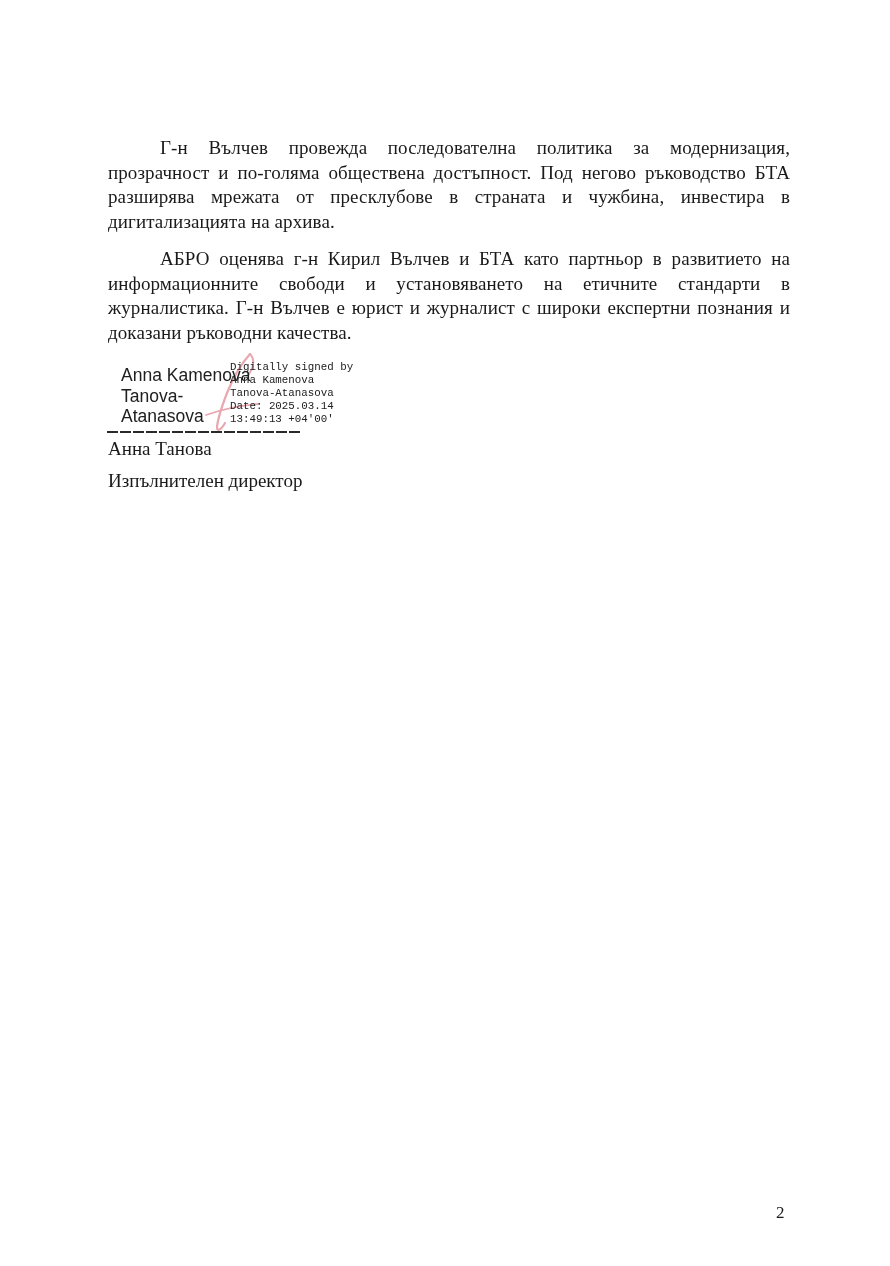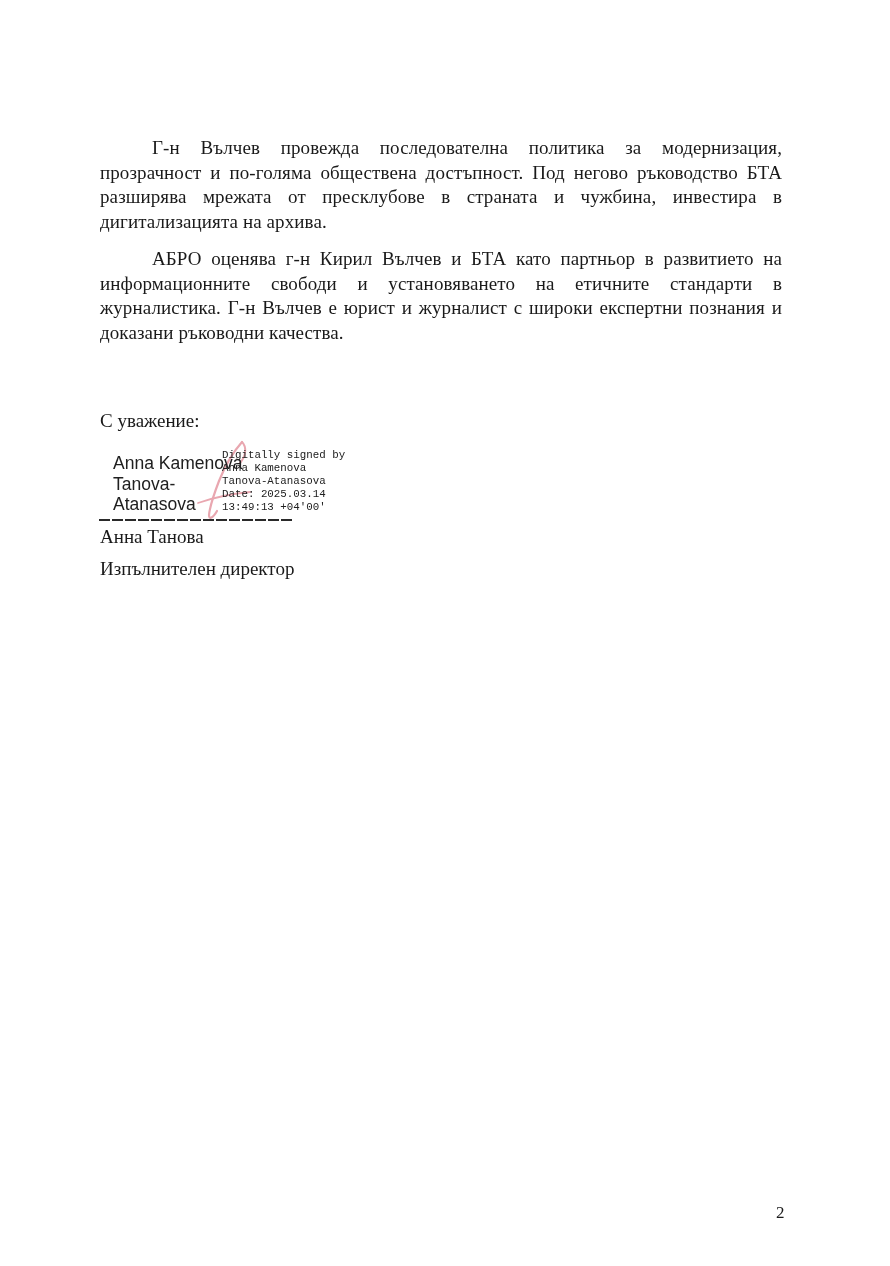--- a/index.html
+++ b/index.html
@@ -12,21 +12,21 @@
     width: 890px;
     height: 1266px;
     background: #ffffff;
     font-family: "Liberation Serif", serif;
     color: #1a1a1a;
     overflow: hidden;
     box-sizing: border-box;
   }
   .content {
     position: absolute;
-    left: 100px;
+    left: 108px;
     top: 136px;
     width: 682px;
   }
   .para {
     font-size: 19px;
     line-height: 24.5px;
     text-align: justify;
     text-indent: 52px;
     margin: 0 0 13px 0;
     letter-spacing: 0.1px;
@@ -105,21 +105,20 @@
 </style>
 </head>
 <body>
 
 <div class="page">
   <div class="content">
 
     <p class="para">Г-н Вълчев провежда последователна политика за модернизация, прозрачност и по-голяма обществена достъпност. Под негово ръководство БТА разширява мрежата от пресклубове в страната и чужбина, инвестира в дигитализацията на архива.</p>
     <p class="para">АБРО оценява г-н Кирил Вълчев и БТА като партньор в развитието на информационните свободи и установяването на етичните стандарти в журналистика. Г-н Вълчев е юрист и журналист с широки експертни познания и доказани ръководни качества.</p>
 
-    <p class="salutation">С уважение:</p>
 
     <div class="sig-field">
       <svg class="sig-flourish" viewBox="0 0 62 84" fill="none" xmlns="http://www.w3.org/2000/svg">
         <path d="M46 3 C38 12 29 27 23 42 C18 55 14 66 13 76 C13 81 17 79 21 72" stroke="#e9a7b0" stroke-width="2.2" fill="none" stroke-linecap="round"></path>
         <path d="M46 3 C51 8 50 17 44 24" stroke="#e9a7b0" stroke-width="2" fill="none" stroke-linecap="round"></path>
         <path d="M2 64 C16 59 34 55 54 53" stroke="#e9a7b0" stroke-width="1.8" fill="none" stroke-linecap="round"></path>
       </svg>
       <div class="sig-name">
         <div>Anna Kamenova</div>
         <div>Tanova-</div>

